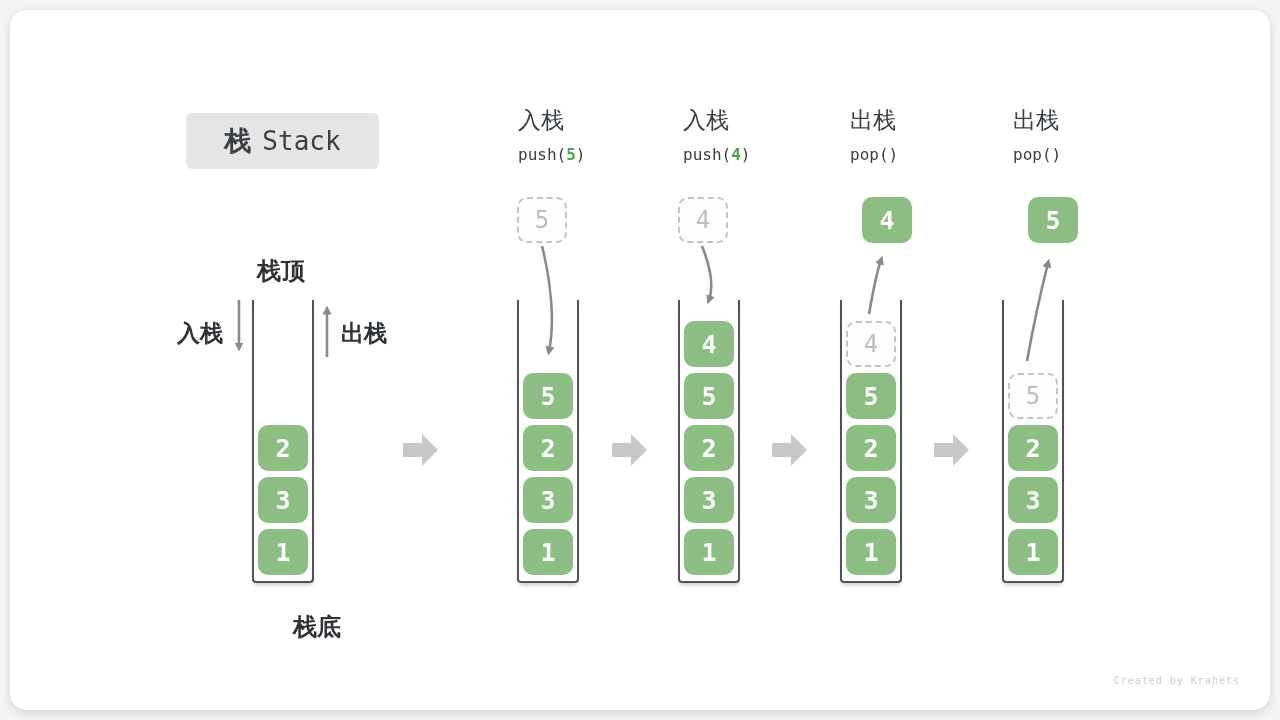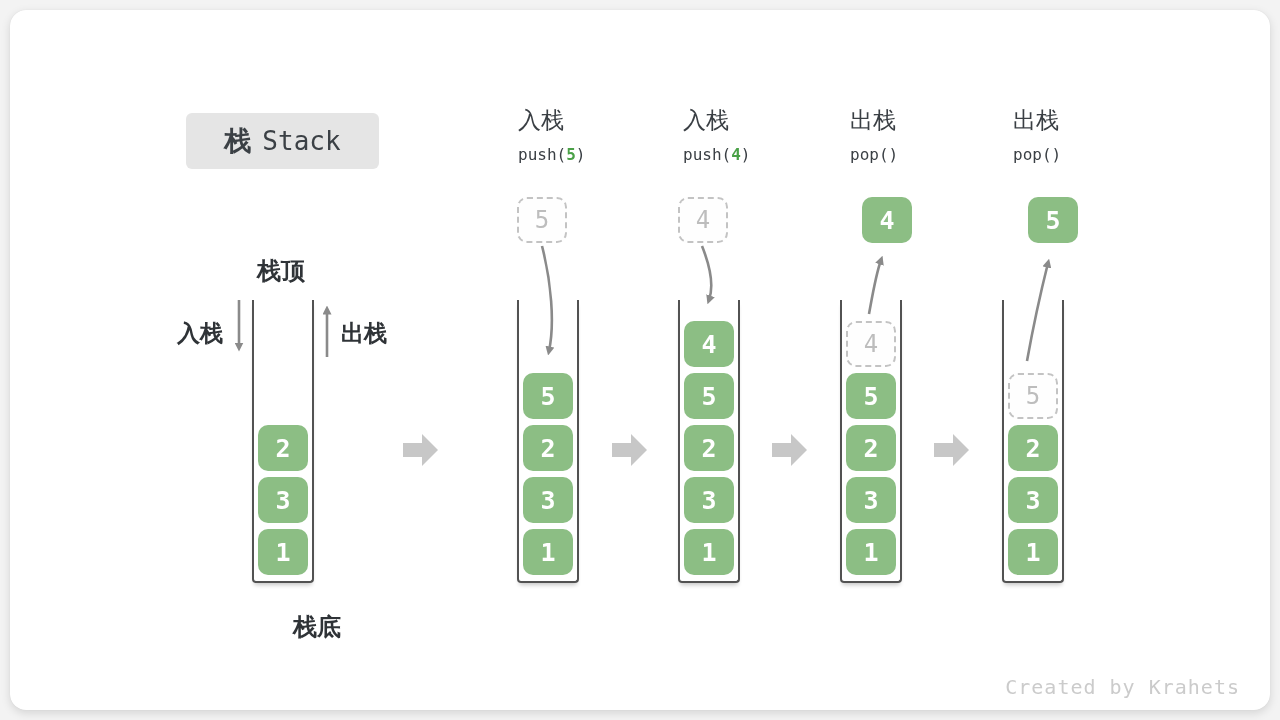--- a/index.html
+++ b/index.html
@@ -76,21 +76,21 @@
     border: 2px dashed #c3c3c3; background: #fefefe;
     color: #bdbdbd; font-size: 24px;
   }
   .svg-overlay {
     position: absolute; left: 0; top: 0; width: 1280px; height: 720px;
     pointer-events: none;
   }
   .watermark {
     position: absolute; right: 40px; top: 675px;
     font-family: "DejaVu Sans Mono", monospace;
-    font-size: 20px; color: #cbcbcb; letter-spacing: 1px;
+    font-size: 10px; color: #cbcbcb; letter-spacing: 1px;
   }
 </style>
 </head>
 <body>
 
 <div class="stage">
   <div class="card"></div>
 
   <div class="title-box">
     <span class="title-zh">栈</span>

